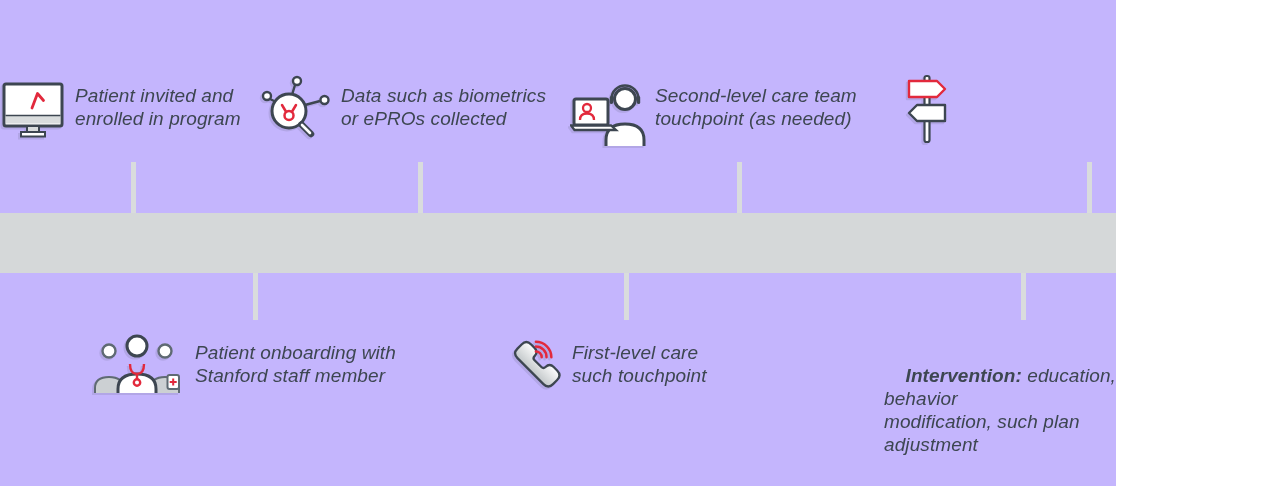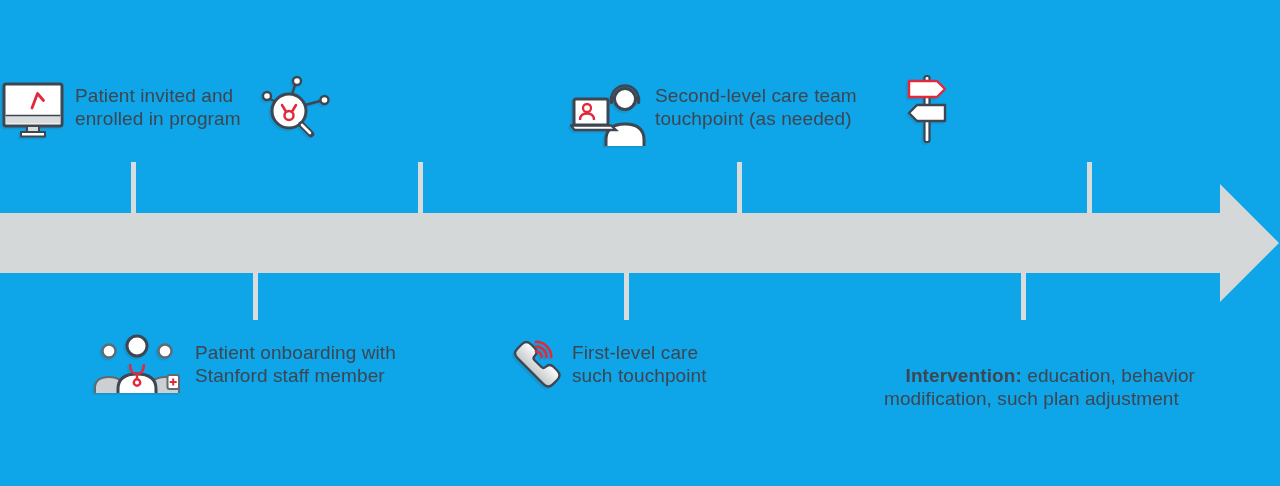--- a/index.html
+++ b/index.html
@@ -1,17 +1,17 @@
 <!DOCTYPE html>
 <html><head>
 <meta charset="utf-8">
 <style>
   html,body{margin:0;padding:0;background:#fff;}
-  .canvas{position:relative;width:1280px;height:486px;background:#0ea5e9;overflow:hidden;
-          font-family:"Liberation Sans",sans-serif;}
+  .canvas{position:relative;width:1116px;height:486px;background:#c4b5fd;overflow:hidden;
+          font-family:"Liberation Sans",sans-serif;font-style:italic;}
   .arrow-body{position:absolute;left:0;top:213px;width:1221px;height:60px;background:#d5d8d9;}
   .arrow-head{position:absolute;left:1220px;top:184px;width:0;height:0;
               border-top:59px solid transparent;border-bottom:59px solid transparent;
               border-left:59px solid #d5d8d9;}
   .connector{position:absolute;width:5px;background:#d9dcdd;}
   .c-top{top:162px;height:51px;}
   .c-bot{top:273px;height:47px;}
   .icon{position:absolute;display:block;}
   .icon svg{display:block;filter:drop-shadow(-1.5px 2px 0 rgba(61,70,81,0.13));}
   .txt{position:absolute;white-space:pre;font-size:19px;line-height:23px;color:#3d4651;
@@ -55,20 +55,22 @@
       <circle cx="7" cy="21" r="4" fill="#fff" stroke="#3d4651" stroke-width="2.4"></circle>
       <circle cx="37" cy="6" r="4" fill="#fff" stroke="#3d4651" stroke-width="2.4"></circle>
       <circle cx="64.5" cy="25" r="4" fill="#fff" stroke="#3d4651" stroke-width="2.4"></circle>
       <circle cx="29" cy="36" r="17" fill="#fff" stroke="#3d4651" stroke-width="3"></circle>
       <path d="M41.5 49.5 L51 59" stroke="#3d4651" stroke-width="6.5" stroke-linecap="round"></path>
       <path d="M42 50 L50 58" stroke="#fff" stroke-width="2.6" stroke-linecap="round"></path>
       <circle cx="29" cy="40.5" r="4.5" fill="none" stroke="#e2293c" stroke-width="2.5"></circle>
       <path d="M26.2 37 L22 30 M31.8 37 L36 30" fill="none" stroke="#e2293c" stroke-width="2.5" stroke-linecap="round"></path>
     </svg>
   </span>
+  <div class="txt" style="left:341px;top:84px">Data such as biometrics
+or ePROs collected</div>
 
   <span class="icon" style="left:570px;top:83px">
     <svg width="78" height="64" viewBox="0 0 78 64">
       <circle cx="55" cy="16" r="10.5" fill="#fff" stroke="#3d4651" stroke-width="3"></circle>
       <path d="M41.5 16 a13.5 13.5 0 0 1 27 0" fill="none" stroke="#3d4651" stroke-width="2.6"></path>
       <rect x="39.8" y="13" width="3.2" height="8" rx="1.6" fill="#3d4651"></rect>
       <rect x="67" y="13" width="3.2" height="8" rx="1.6" fill="#3d4651"></rect>
       <path d="M36 63 v-6 q0-16 19-16 q19 0 19 16 v6" fill="#fff" stroke="#3d4651" stroke-width="3"></path>
       <rect x="4" y="16" width="34" height="26" rx="2" fill="#fff" stroke="#3d4651" stroke-width="3"></rect>
       <circle cx="17" cy="25" r="4" fill="none" stroke="#e2293c" stroke-width="2.3"></circle>

